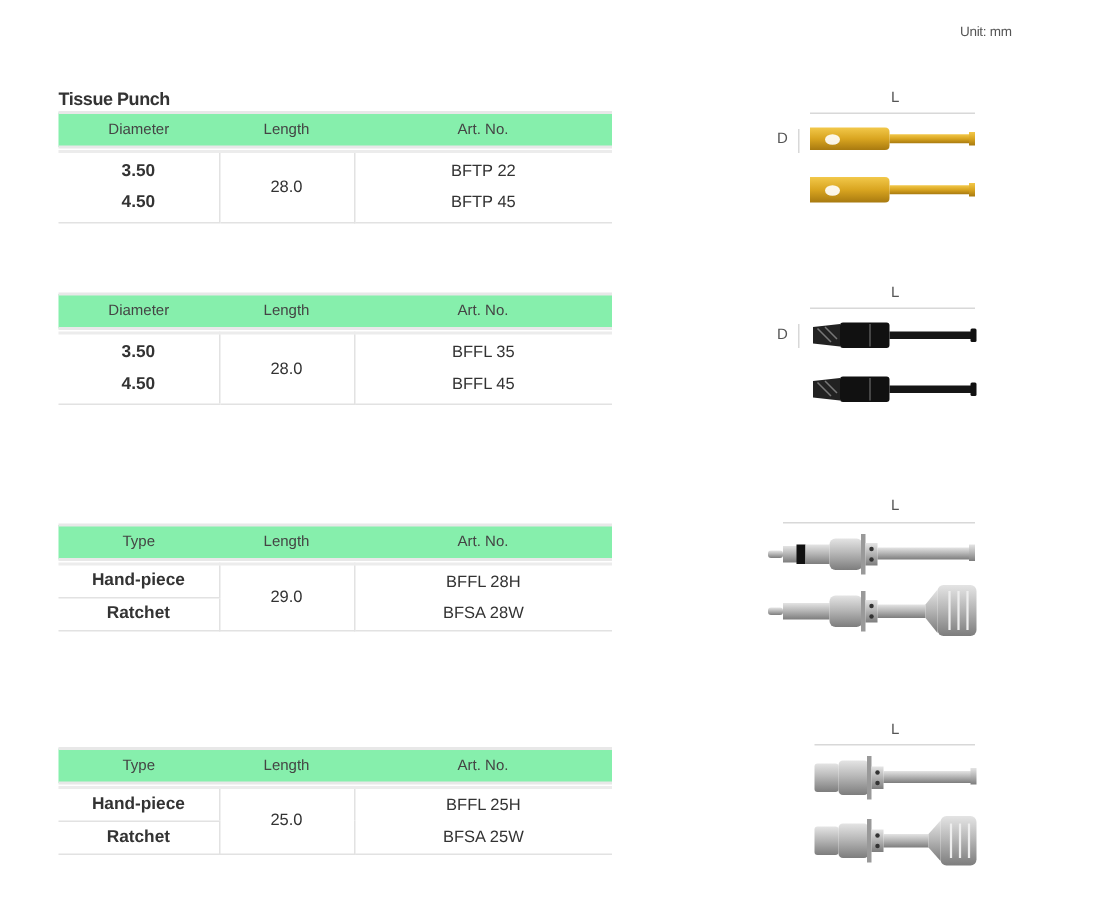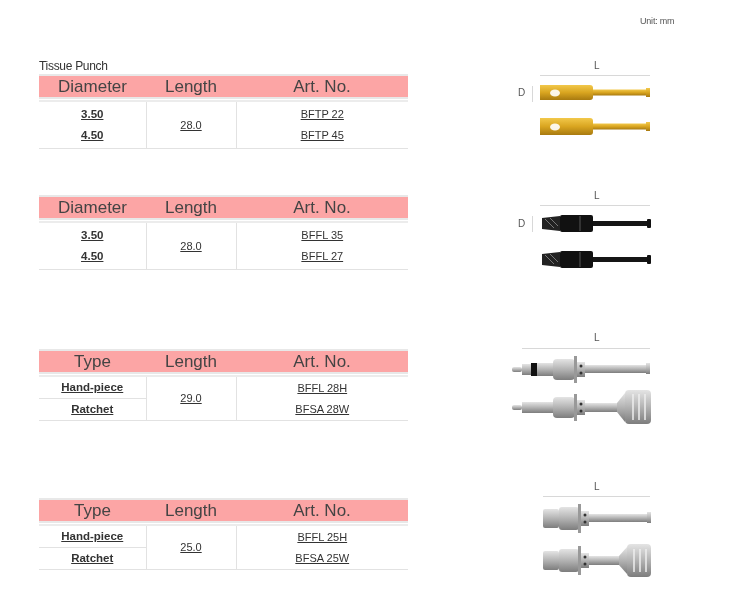--- a/index.html
+++ b/index.html
@@ -1,25 +1,25 @@
 <!DOCTYPE html>
 <html><head>
 <meta charset="utf-8">
 <style>
   * { box-sizing: border-box; margin: 0; padding: 0; }
   body { width: 734px; height: 600px; background: #fff; position: relative; overflow: hidden;
          font-family: "Liberation Sans", "DejaVu Sans", sans-serif; color: #3a3a3a; }
   .unit { position: absolute; left: 640px; top: 16px; font-size: 9px; color: #555; letter-spacing: -0.2px; }
   .section { position: absolute; left: 39px; width: 369px; }
-  .sec-title { font-size: 12px; font-weight: normal; color: #333; letter-spacing: -0.3px; height: 16px; line-height: 16px; }
+  .sec-title { font-size: 12px; font-weight: bold; color: #333; letter-spacing: -0.3px; height: 16px; line-height: 16px; }
   table { width: 369px; border-collapse: collapse; table-layout: fixed; font-size: 11px; }
   thead tr { border-top: 2px solid #e8e8e8; }
-  th { background: #fca5a5; font-weight: normal; color: #444; height: 21px; line-height: 21px; text-align: center; font-size: 17px; }
+  th { background: #86efac; font-weight: normal; color: #444; height: 21px; line-height: 21px; text-align: center; font-size: 10px; }
   thead tr.gap td { height: 3px; border-bottom: 2px solid #ececec; padding: 0; background: #fff; }
-  td { text-align: center; color: #333; vertical-align: middle; text-decoration: underline; }
+  td { text-align: center; color: #333; vertical-align: middle; }
   td.c1 { width: 107px; font-weight: bold; font-size: 11.5px; }
   td.c2 { border-left: 1px solid #e2e2e2; border-right: 1px solid #e2e2e2; }
   tbody tr.last td { border-bottom: 1px solid #e2e2e2; }
   .two-line { line-height: 21px; padding: 2px 0; }
   .row td { height: 22px; }
   .row.first td.c1 { border-bottom: 1px solid #e2e2e2; }
   .dimline { position: absolute; height: 1px; background: #d8d8d8; }
   .dimlabel { position: absolute; font-size: 10px; color: #555; }
   svg { position: absolute; overflow: visible; }
 </style>
@@ -71,21 +71,21 @@
     </thead>
     <tbody>
       <tr class="last">
         <td class="c1 two-line">
           <div>3.50</div>
           <div>4.50</div>
         </td>
         <td class="c2">28.0</td>
         <td class="two-line">
           <div>BFFL 35</div>
-          <div>BFFL 27</div>
+          <div>BFFL 45</div>
         </td>
       </tr>
     </tbody>
   </table>
 </div>
 
 <div class="section" style="top:349px">
   <table>
     <thead>
       <tr>

